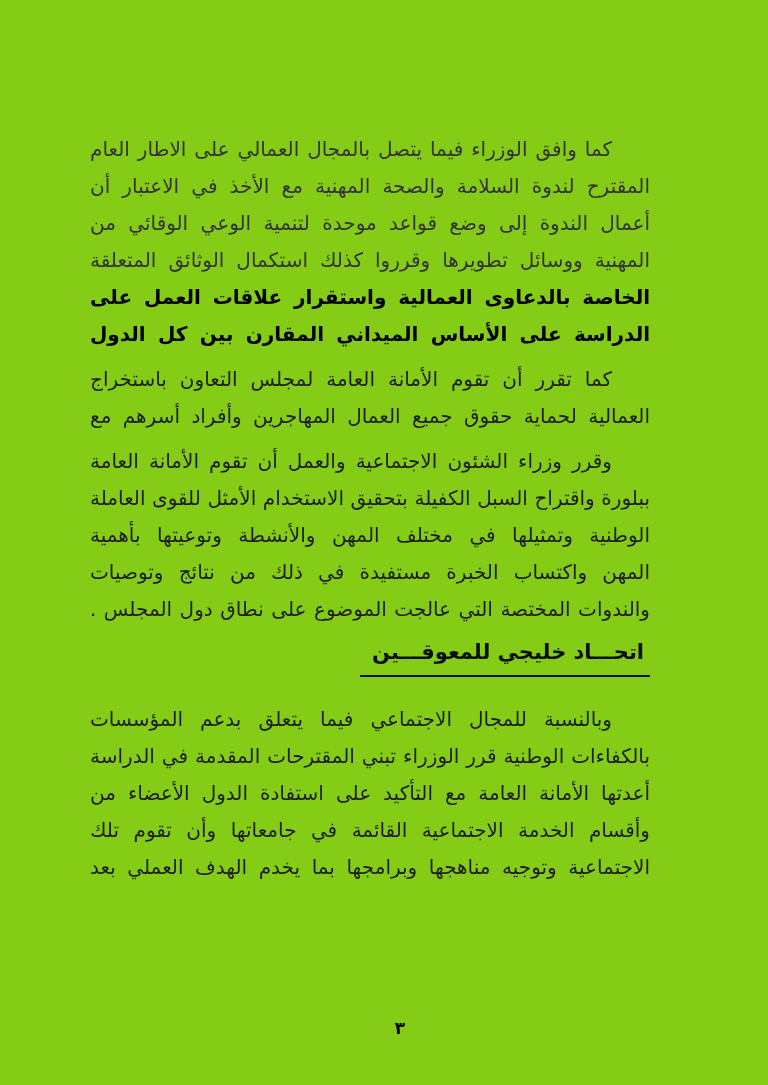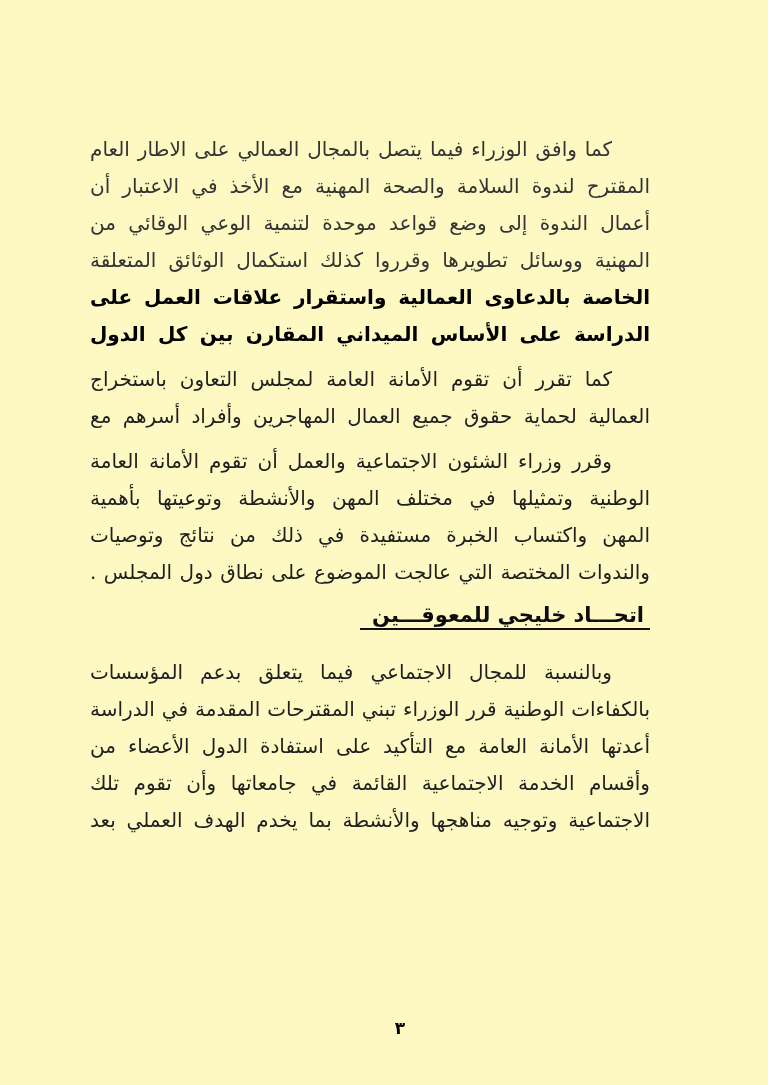--- a/index.html
+++ b/index.html
@@ -8,21 +8,21 @@
   }
   body {
     width: 768px; height: 1085px;
     position: relative;
     background: #ffffff;
     font-family: "DejaVu Sans", sans-serif;
     overflow: hidden;
   }
   .sheet {
     position: absolute; inset: 0;
-    background: #fef9c3;
+    background: #84cc16;
   }
   .text-block {
     position: absolute;
     top: 131px;
     right: 118px;
     width: 560px;
     direction: rtl;
     color: var(--ink, #1f1f1f);
   }
   .para { margin: 0; }
@@ -42,21 +42,21 @@
   .heading-row {
     margin: 12px 0 24px 0;
     text-align: right;
     direction: rtl;
   }
   .heading-text {
     display: inline-block;
     font-size: 21px;
     font-weight: bold;
     color: #0d0d0d;
-    padding: 0 6px 1px 12px;
+    padding: 0 6px 11px 12px;
     border-bottom: 2px solid #101010;
   }
   .page-number {
     position: absolute;
     top: 1018px;
     left: 0;
     width: 100%;
     text-align: center;
     text-indent: 32px;
     font-size: 17px;
@@ -80,34 +80,35 @@
       <div class="ln bold">الدراسة على الأساس الميداني المقارن بين كل الدول الأعضاء .</div>
     </div>
 
     <div class="para">
       <div class="ln first">كما تقرر أن تقوم الأمانة العامة لمجلس التعاون باستخراج الملاحظات</div>
       <div class="ln">العمالية لحماية حقوق جميع العمال المهاجرين وأفراد أسرهم مع مراعاة</div>
     </div>
 
     <div class="para">
       <div class="ln first">وقرر وزراء الشئون الاجتماعية والعمل أن تقوم الأمانة العامة للمجلس</div>
+      <div class="ln">ببلورة واقتراح السبل الكفيلة بتحقيق الاستخدام الأمثل للقوى العاملة</div>
       <div class="ln">الوطنية وتمثيلها في مختلف المهن والأنشطة وتوعيتها بأهمية ممارسة</div>
       <div class="ln">المهن واكتساب الخبرة مستفيدة في ذلك من نتائج وتوصيات المؤتمرات</div>
       <div class="ln">والندوات المختصة التي عالجت الموضوع على نطاق دول المجلس .</div>
     </div>
 
     <div class="heading-row">
       <span class="heading-text">اتحـــاد خليجي للمعوقـــين</span>
     </div>
 
     <div class="para">
       <div class="ln first">وبالنسبة للمجال الاجتماعي فيما يتعلق بدعم المؤسسات الاجتماعية</div>
       <div class="ln">بالكفاءات الوطنية قرر الوزراء تبني المقترحات المقدمة في الدراسة التي</div>
       <div class="ln">أعدتها الأمانة العامة مع التأكيد على استفادة الدول الأعضاء من معاهدها</div>
       <div class="ln">وأقسام الخدمة الاجتماعية القائمة في جامعاتها وأن تقوم تلك الأقسام</div>
-      <div class="ln">الاجتماعية وتوجيه مناهجها والأنشطة بما يخدم الهدف العملي بعد</div>
+      <div class="ln">الاجتماعية وتوجيه مناهجها وبرامجها بما يخدم الهدف العملي بعد</div>
     </div>
 
   </div>
 
   <div class="page-number">٣</div>
 
 </div>
 
 </body></html>

